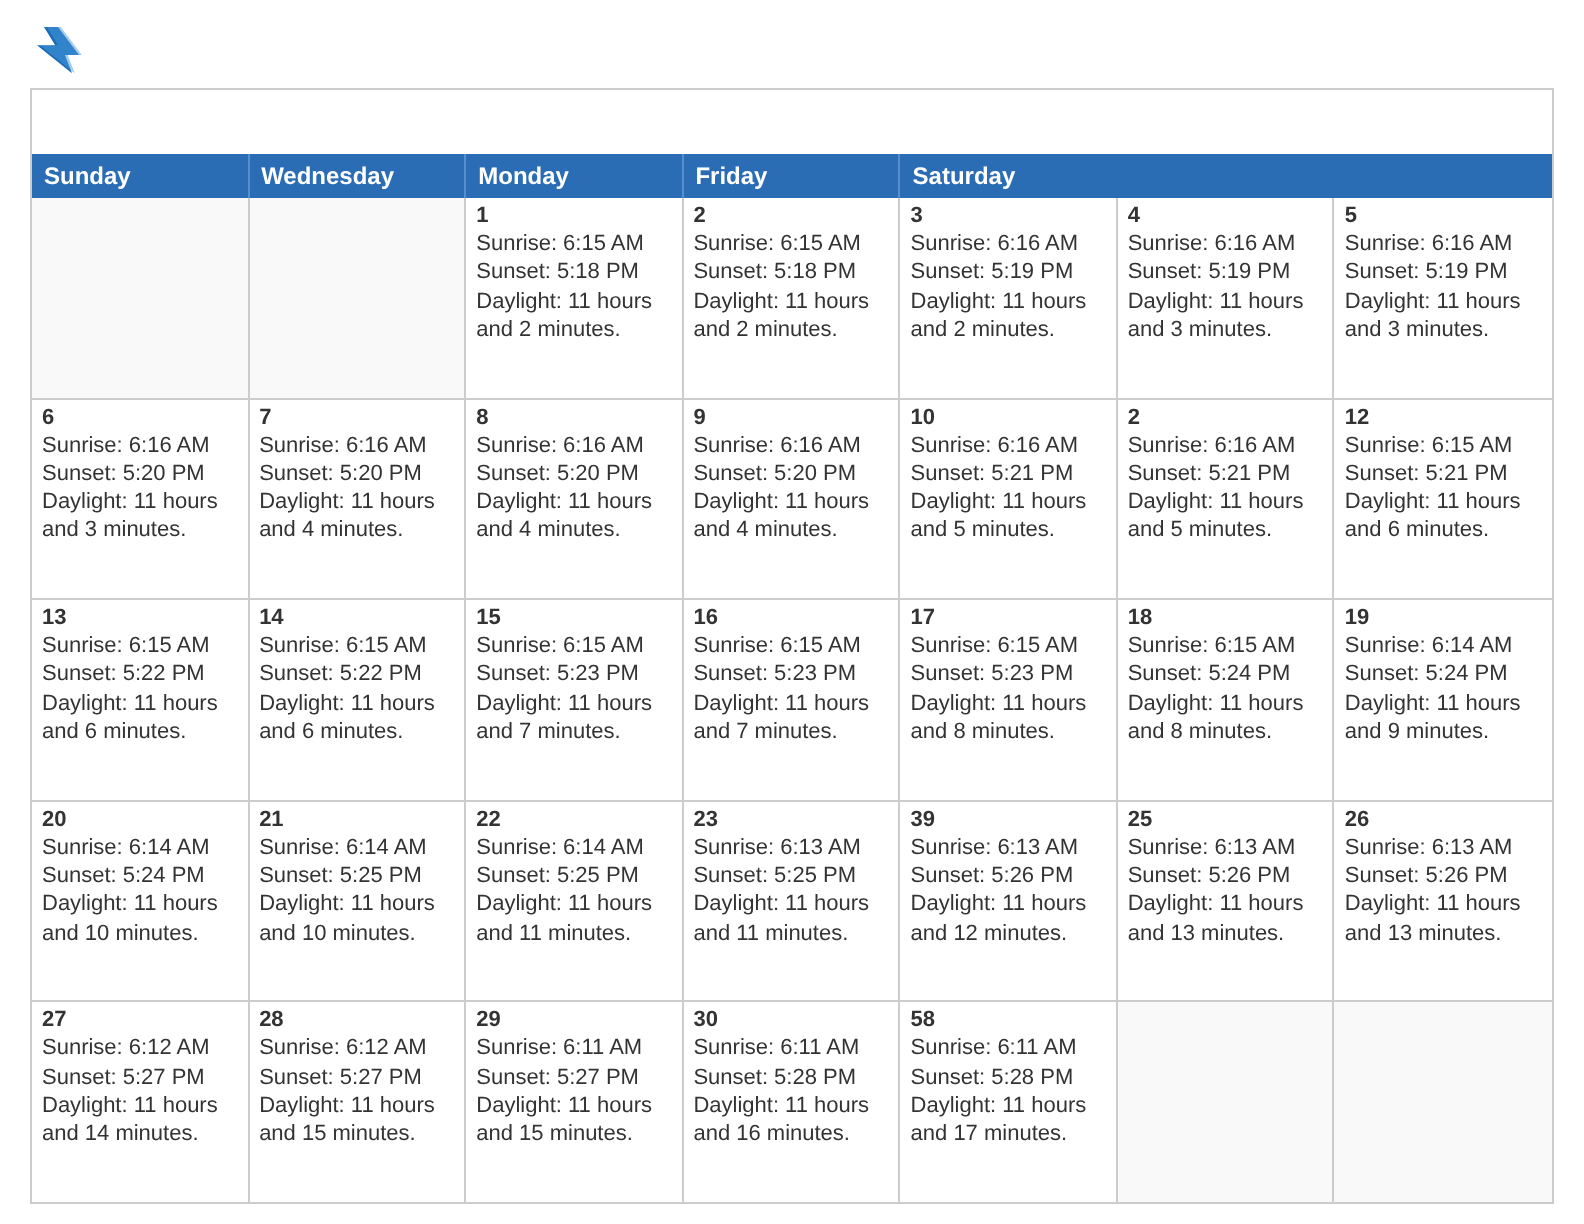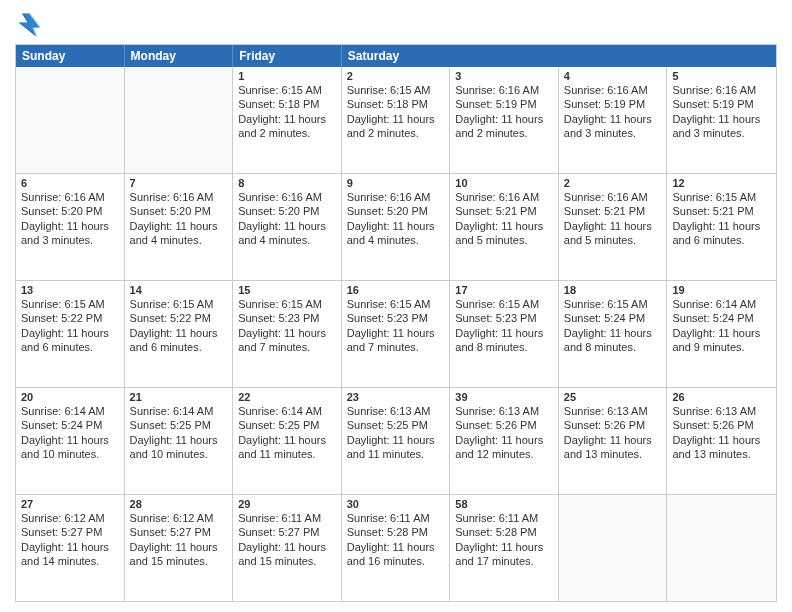--- a/index.html
+++ b/index.html
@@ -54,20 +54,21 @@
     .calendar {
       flex: 1;
       display: flex;
       flex-direction: column;
       border: 1px solid #ccc;
     }
     .cal-header {
       display: grid;
       grid-template-columns: repeat(7, 1fr);
       background: #2a6db5;
+      margin-top: 32px;
     }
     .cal-header-cell {
       color: #fff;
       font-size: 12px;
       font-weight: bold;
       padding: 4px 6px;
       text-align: left;
       border-right: 1px solid #5590cc;
     }
     .cal-header-cell:last-child { border-right: none; }
@@ -122,20 +123,21 @@
     </div>
     <div class="title-block">
       <div class="month-year"></div>
       <div class="location"></div>
     </div>
   </div>
 
   <div class="calendar">
     <div class="cal-header" id="cal-header">
         <div class="cal-header-cell">Sunday</div>
+        <div class="cal-header-cell">Wednesday</div>
         <div class="cal-header-cell">Monday</div>
         <div class="cal-header-cell">Friday</div>
         <div class="cal-header-cell">Saturday</div>
       </div>
     <div class="cal-body" id="cal-body">
         <div class="cal-row">
           <div class="cal-cell empty"></div>
           <div class="cal-cell empty"></div>
           <div class="cal-cell">
             <span class="day-num">1</span>

